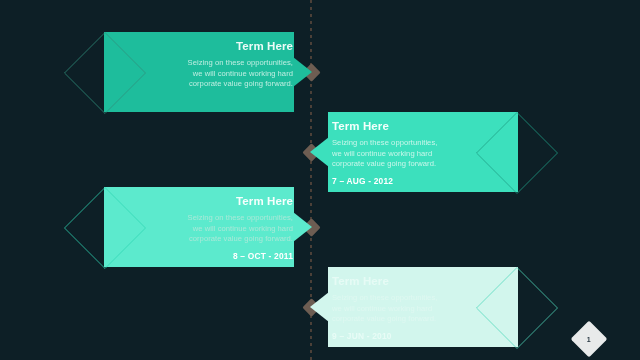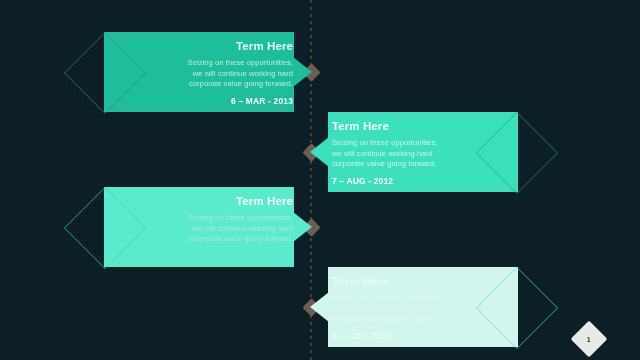--- a/index.html
+++ b/index.html
@@ -173,21 +173,20 @@
     <div class="card-body" style="background: rgb(30, 189, 156);"></div>
     <div class="tip" style="background: rgb(30, 189, 156);"></div>
     <div class="diamond-outline" style="border-color: rgb(47, 143, 123);"></div>
     <div class="card-text">
       <p class="term" style="color: rgb(236, 251, 247);">Term Here</p>
       <p class="desc" style="color: rgb(191, 238, 226);">
         <span>Seizing on these opportunities,</span>
         <span>we will continue working hard</span>
         <span>corporate value going forward.</span>
       </p>
-      <p class="date" style="color: rgb(255, 255, 255);">6 – MAR - 2013</p>
     </div>
   </div>
 
   <div class="card right" style="left:310px; width:208px; top:112px;">
     <div class="card-body" style="background: rgb(60, 224, 189);"></div>
     <div class="tip" style="background: rgb(60, 224, 189);"></div>
     <div class="diamond-outline" style="border-color: rgb(31, 158, 133);"></div>
     <div class="card-text">
       <p class="term" style="color: rgb(242, 255, 251);">Term Here</p>
       <p class="desc" style="color: rgb(201, 246, 234);">
@@ -203,20 +202,21 @@
     <div class="card-body" style="background: rgb(92, 234, 205);"></div>
     <div class="tip" style="background: rgb(92, 234, 205);"></div>
     <div class="diamond-outline" style="border-color: rgb(47, 215, 180);"></div>
     <div class="card-text">
       <p class="term" style="color: rgb(246, 255, 253);">Term Here</p>
       <p class="desc" style="color: rgb(169, 233, 216);">
         <span>Seizing on these opportunities,</span>
         <span>we will continue working hard</span>
         <span>corporate value going forward.</span>
       </p>
+      <p class="date" style="color: rgb(255, 255, 255);">8 – OCT - 2011</p>
     </div>
   </div>
 
   <div class="card right" style="left:310px; width:208px; top:267px;">
     <div class="card-body" style="background: rgb(210, 246, 237);"></div>
     <div class="tip" style="background: rgb(210, 246, 237);"></div>
     <div class="diamond-outline" style="border-color: rgb(79, 217, 187);"></div>
     <div class="card-text">
       <p class="term" style="color: rgb(230, 251, 245);">Term Here</p>
       <p class="desc" style="color: rgb(223, 248, 241);">

